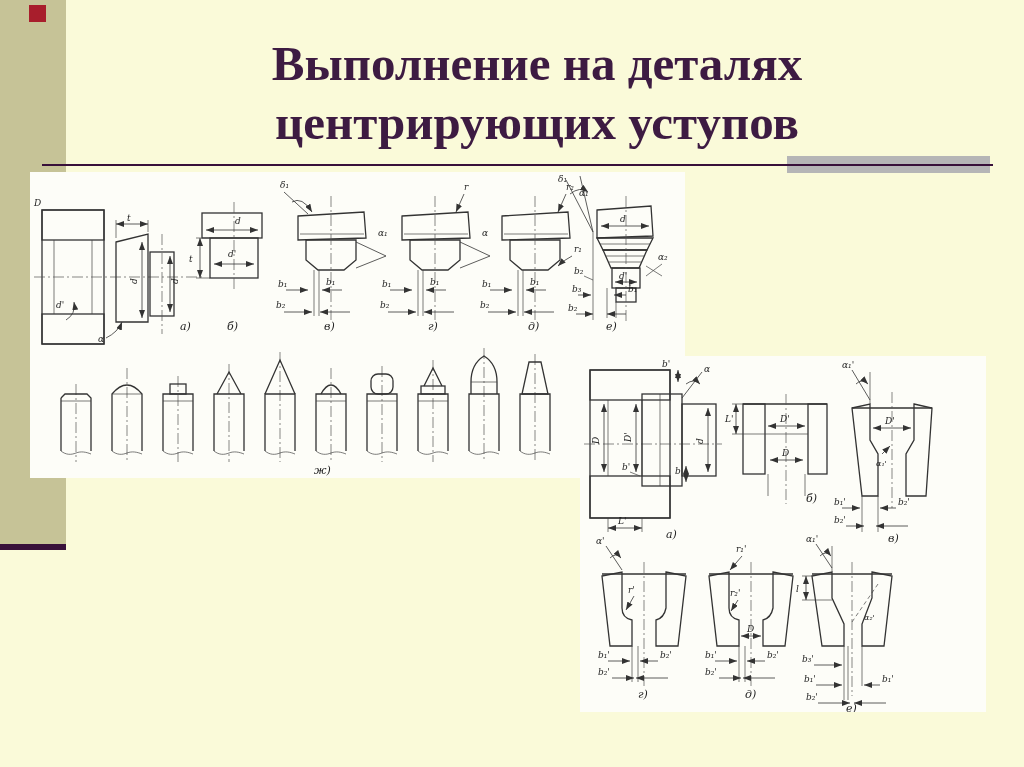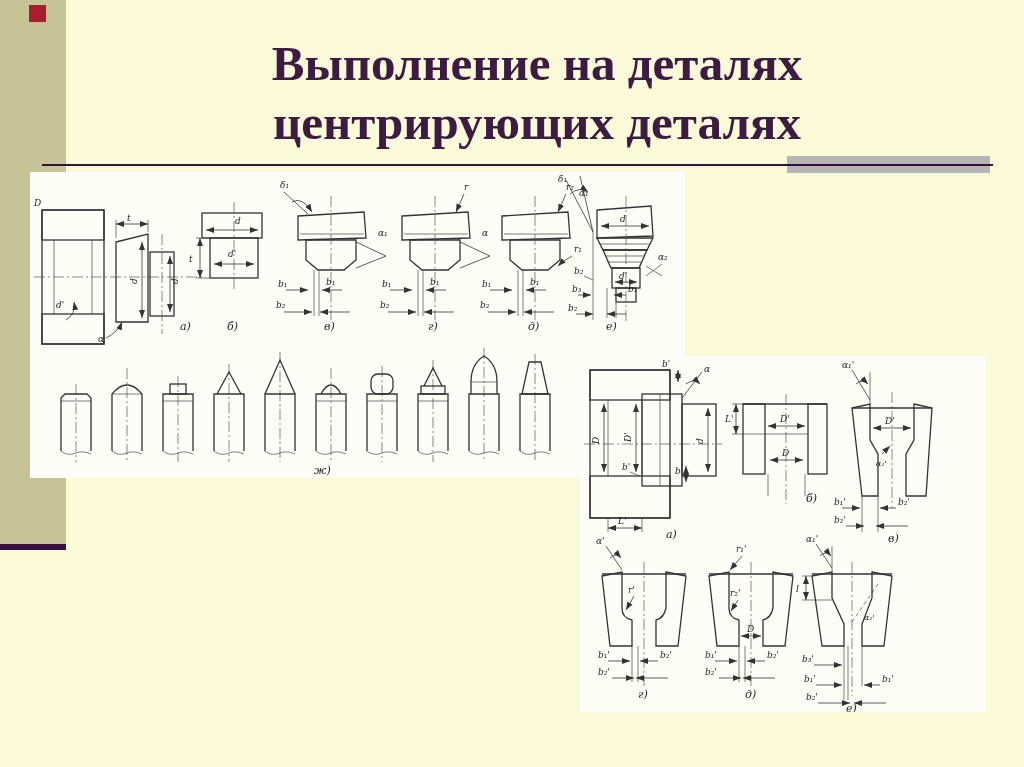--- a/index.html
+++ b/index.html
@@ -30,21 +30,21 @@
 <body>
 
 <div class="slide">
 
   <div class="sidebar"></div>
   <div class="sidebar-stripe"></div>
   <div class="accent-square"></div>
 
   <div class="title">
     <div>Выполнение на деталях</div>
-    <div>центрирующих деталях</div>
+    <div>центрирующих уступов</div>
   </div>
 
   <div class="gray-bar"></div>
   <div class="title-rule"></div>
 
   <div class="panel panel1">
     <svg width="655" height="306" viewBox="0 0 655 306">
       <defs>
         <pattern id="hp1" patternUnits="userSpaceOnUse" width="6" height="6" patternTransform="rotate(45)">
           <rect width="6" height="6" fill="#FDFDF8"></rect>

